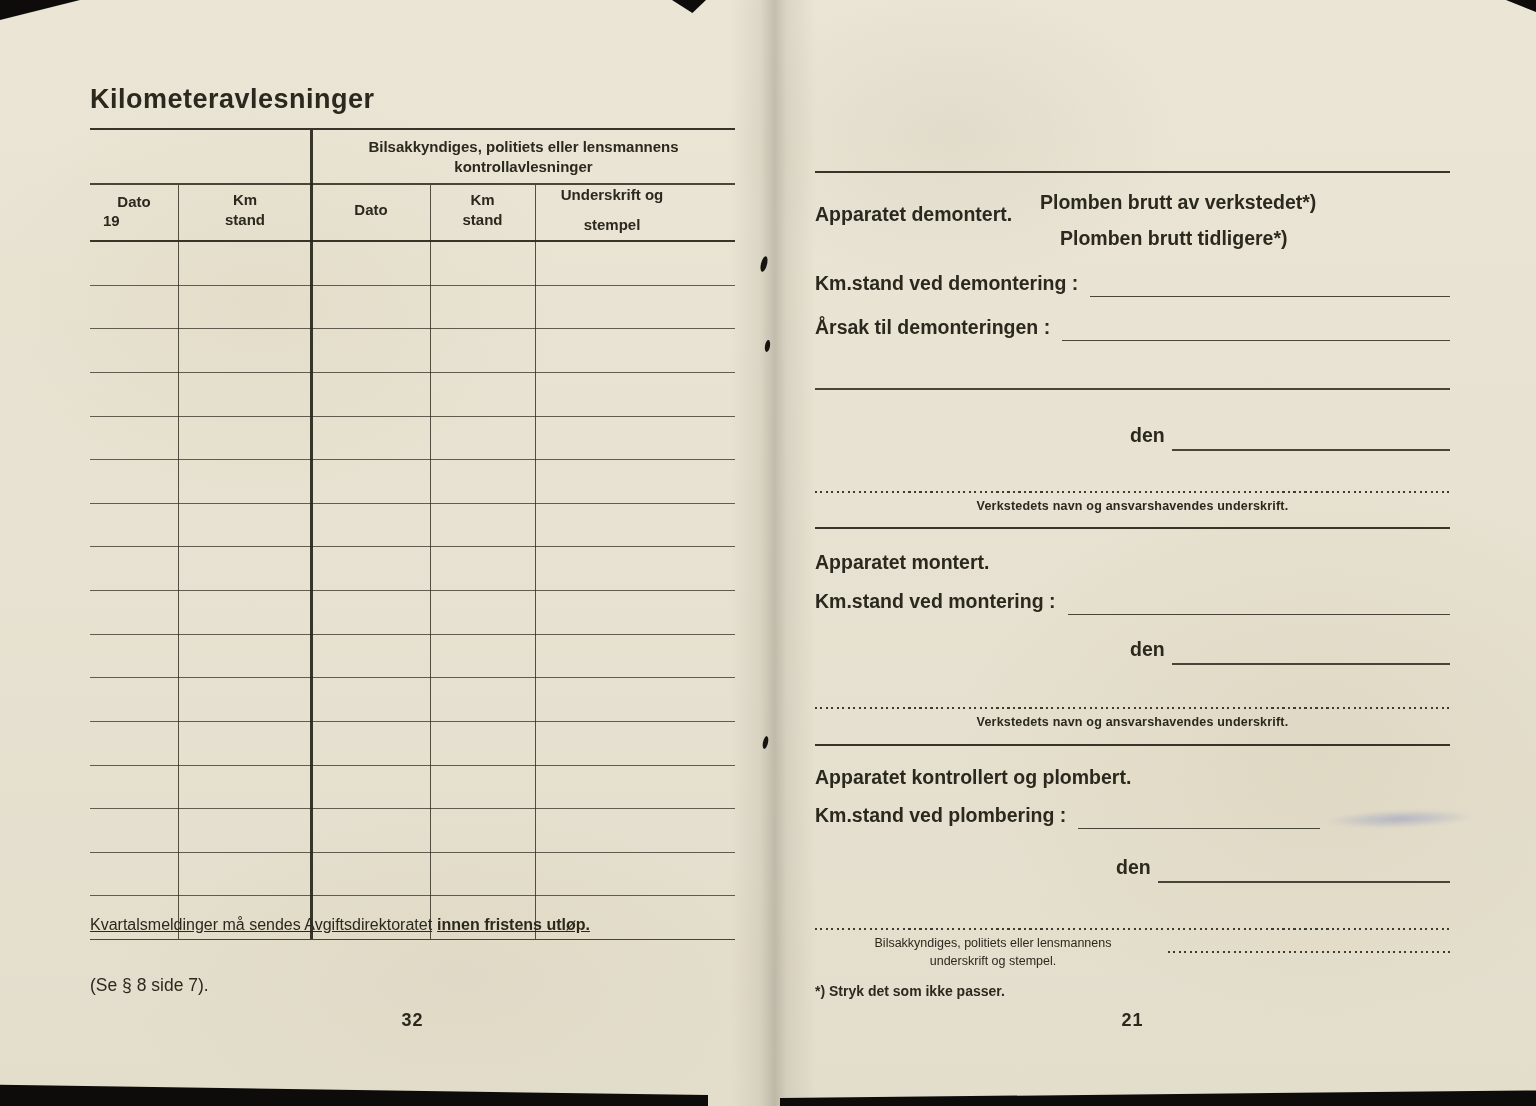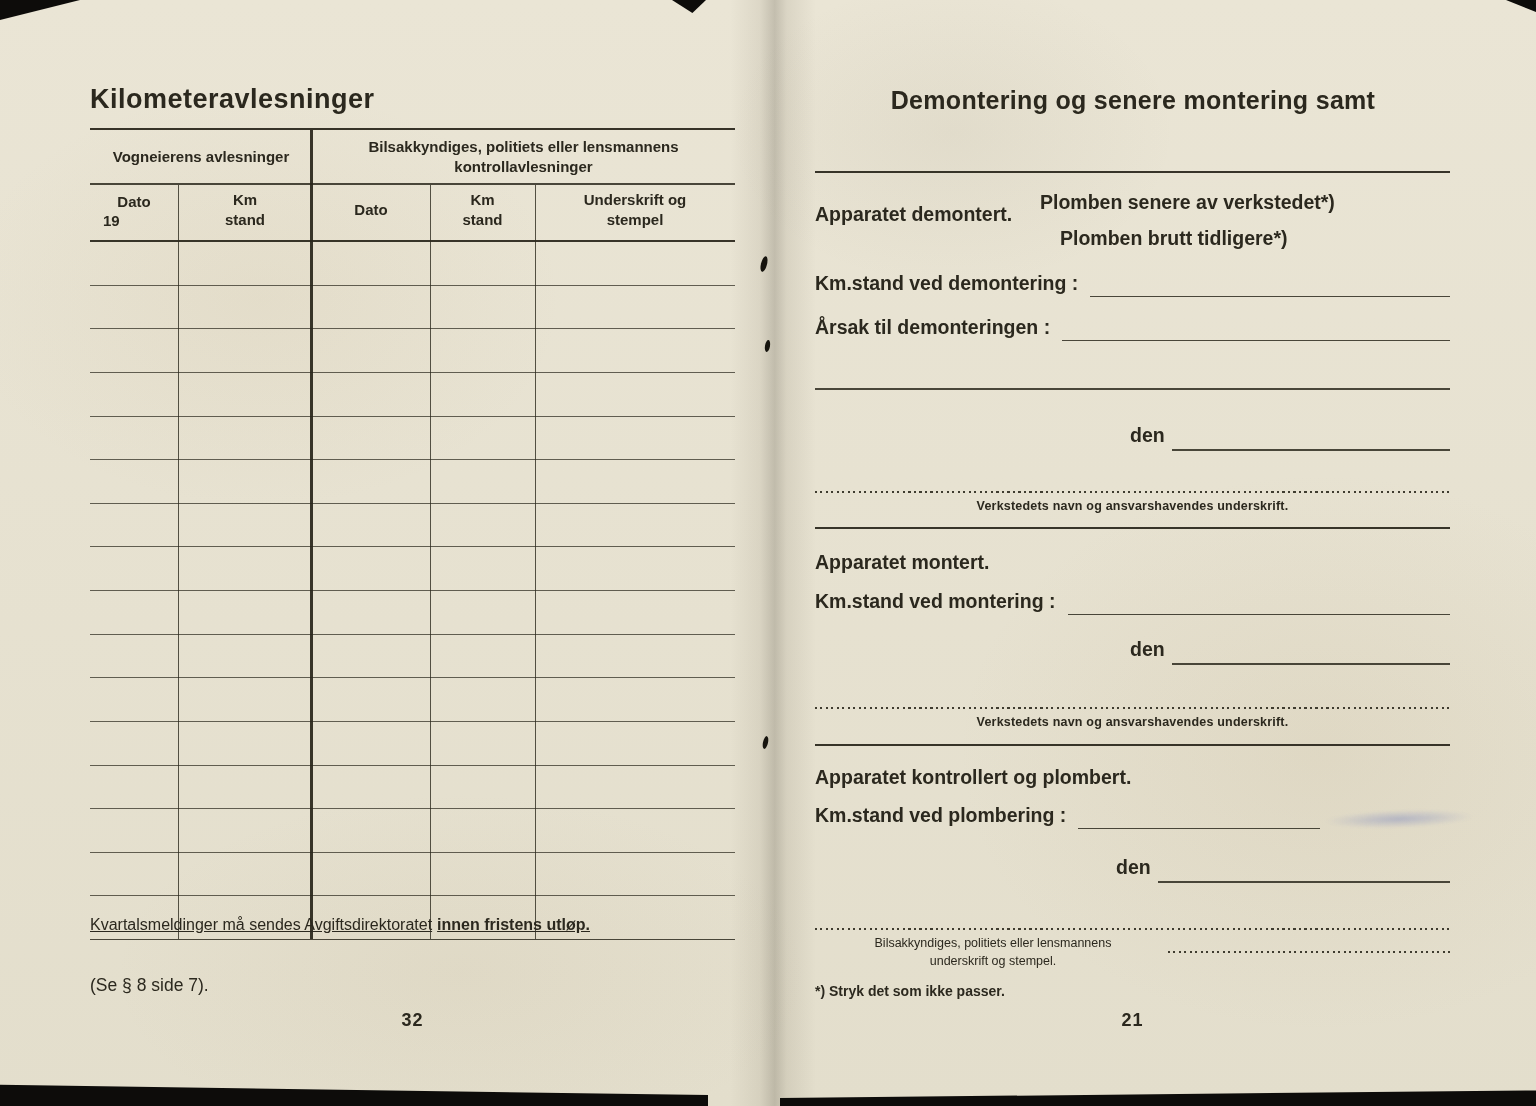--- a/index.html
+++ b/index.html
@@ -44,21 +44,21 @@
     font-size:15px; font-weight:700; text-align:center; line-height:1.3; }
   .gh-left  { left:0; width:222px; padding:0 8px; }
   .gh-right { left:222px; width:423px; padding:16px 26px; }
   .hline { position:absolute; left:0; right:0; background:rgba(45,42,30,0.85); }
   .hline.h1 { top:53px; height:1.5px; }
   .hline.h2 { top:110px; height:2px; background:rgba(40,37,26,0.92); }
   .ch { position:absolute; top:55px; height:50px; display:flex; flex-direction:column;
     align-items:center; justify-content:center; font-size:15px; font-weight:700; line-height:1.35; }
   .ch1 { left:0; width:88px; } .ch2 { left:88px; width:134px; }
   .ch3 { left:222px; width:118px; } .ch4 { left:340px; width:105px; }
-  .ch5 { left:445px; width:200px; }
+  .ch5 { left:422px; width:200px;justify-content:space-between; }
   .ch1 .yr { position:absolute; left:13px; bottom:4px; font-weight:700; }
   .ch1 > span:first-child { position:relative; top:-8px; }
   .tbody { position:absolute; left:0; right:0; top:112px; bottom:0; display:flex; flex-direction:column; }
   .t-row { flex:1; border-bottom:1px solid rgba(45,42,30,0.72); }
   .t-row:last-child { border-bottom:none; }
   .vline { position:absolute; width:1px; top:55px; bottom:0; background:rgba(45,42,30,0.8); }
   .vline.v1 { left:88px; } .vline.v3 { left:340px; } .vline.v4 { left:445px; }
   .vline.v2 { left:220px; width:2.5px; top:0; background:rgba(40,37,26,0.92); }
   .lp-foot1 { position:absolute; left:90px; top:916px; width:655px; font-size:16px;text-decoration:underline; }
   .lp-foot1 .bold-part { font-weight:700; margin-left:5px; }
@@ -125,21 +125,20 @@
 </style>
 </head>
 <body>
 
 <div class="spread">
 
   <section class="page left">
     <h1 class="lp-title">Kilometeravlesninger</h1>
 
     <div class="km-table">
-      <div class="gh gh-left">Vogneierens avlesninger</div>
       <div class="gh gh-right">Bilsakkyndiges, politiets eller lensmannens kontrollavlesninger</div>
       <div class="hline h1"></div>
 
       <div class="ch ch1">
         <span>Dato</span>
         <span class="yr">19</span>
       </div>
       <div class="ch ch2">
         <span>Km</span>
         <span>stand</span>
@@ -183,25 +182,24 @@
     </div>
 
     <p class="lp-foot1">
       <span>Kvartalsmeldinger må sendes Avgiftsdirektoratet</span><span class="bold-part">innen fristens utløp.</span>
     </p>
     <p class="lp-foot2">(Se § 8 side 7).</p>
     <div class="pageno pageno-left">32</div>
   </section>
 
   <section class="page right">
-    <h1 class="rp-title t1">Demontering og senere montering samt</h1>
     <div class="ln title-rule"></div>
 
     <div class="rp-label lbl-demontert">Apparatet demontert.</div>
-    <div class="rp-label opt1">Plomben senere av verkstedet*)</div>
+    <div class="rp-label opt1">Plomben brutt av verkstedet*)</div>
     <div class="rp-label opt2">Plomben brutt tidligere*)</div>
 
     <div class="rp-row row-km-dem">
       <span class="lbl">Km.stand ved demontering :</span>
       <span class="fill"></span>
     </div>
     <div class="rp-row row-arsak">
       <span class="lbl">Årsak til demonteringen :</span>
       <span class="fill"></span>
     </div>

